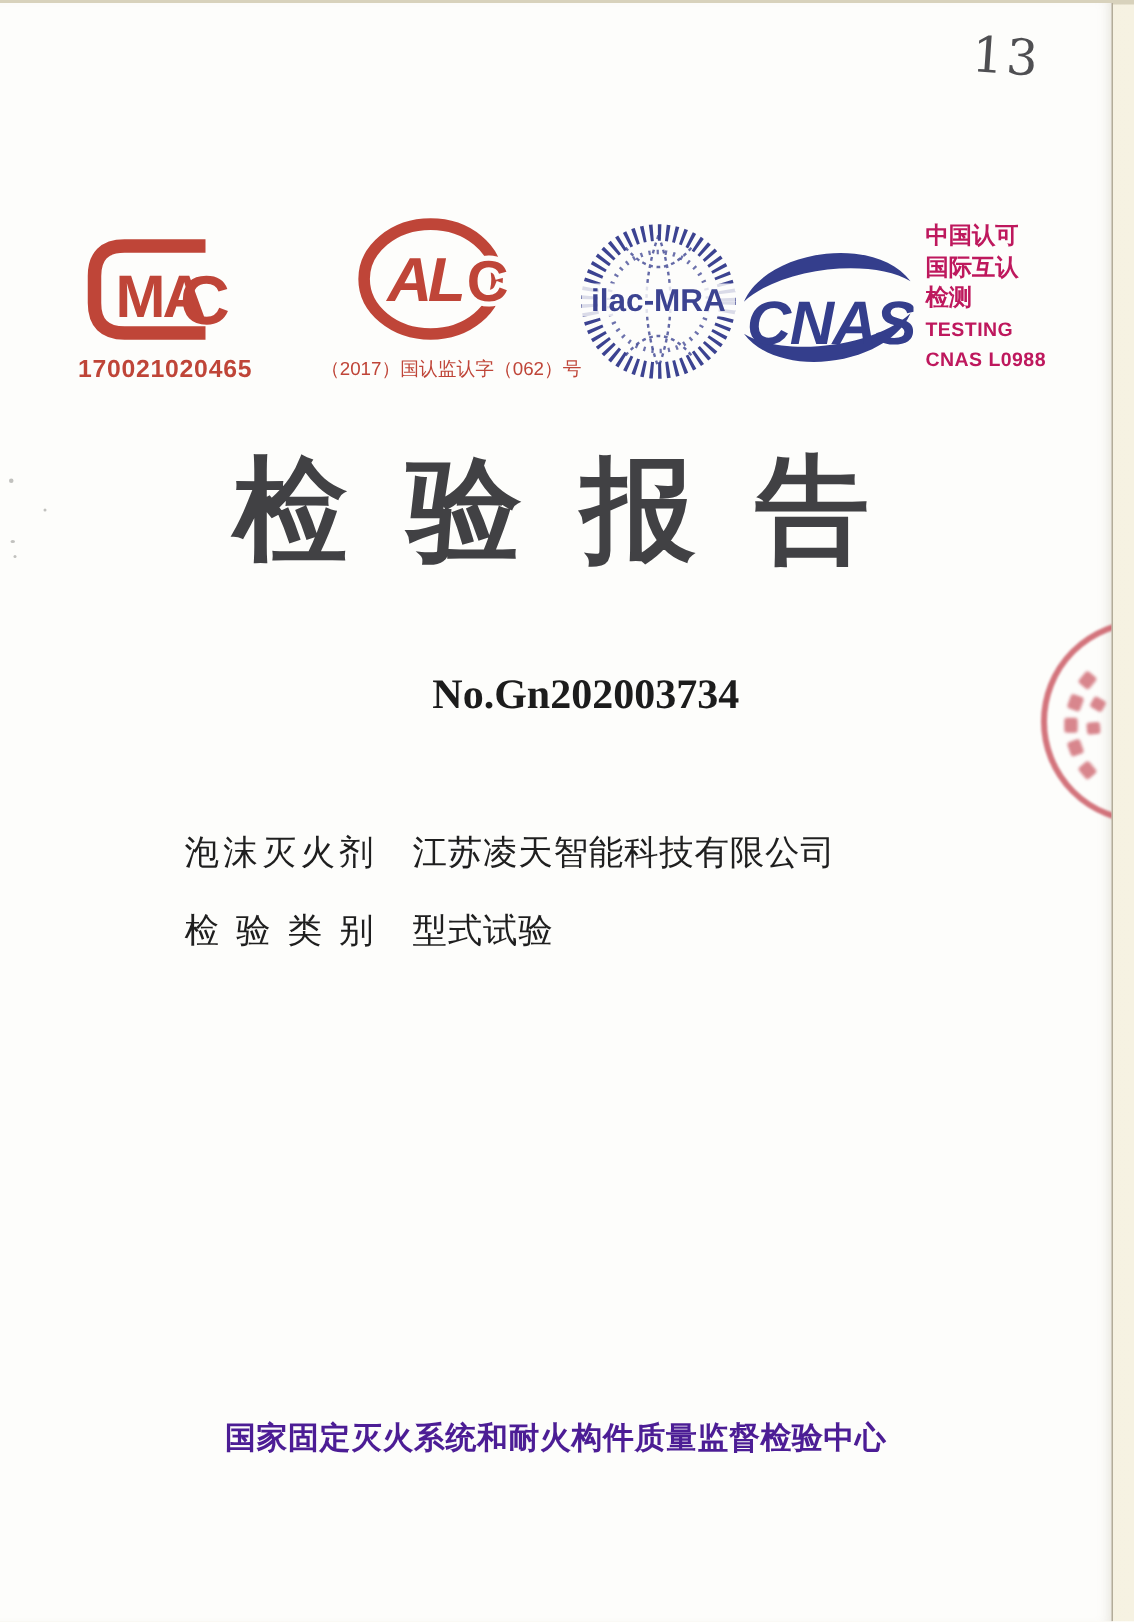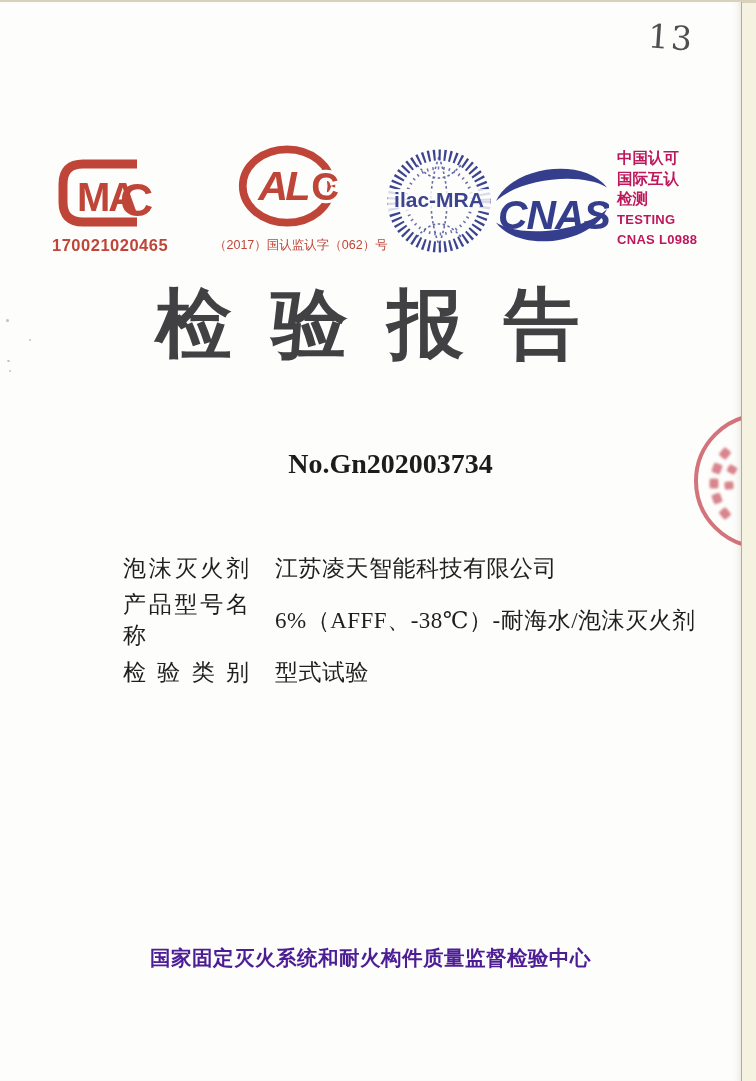--- a/index.html
+++ b/index.html
@@ -17,21 +17,21 @@
   
   .cma{position:absolute;left:52px;top:156px;width:110px;text-align:center;}
   .cma-code{margin-top:4px;color:#bf4538;font-weight:bold;font-size:16.5px;letter-spacing:.5px;white-space:nowrap;}
   .cal{position:absolute;left:214px;top:142px;width:150px;text-align:center;}
   .cal-code{margin-top:3px;color:#bf4538;font-weight:normal;font-size:12.5px;white-space:nowrap;}
   .ilac{position:absolute;left:387px;top:145px;}
   .cnas-mark{position:absolute;left:494px;top:159px;}
   .cnas-text{position:absolute;left:617px;top:146px;color:#be185d;font-weight:bold;font-size:15.5px;line-height:20.5px;white-space:nowrap;}
   .cnas-text .en{font-size:13px;letter-spacing:.3px;}
 
-  .title{position:absolute;left:0;top:272px;width:741px;margin:0;text-align:center;padding-left:34px;box-sizing:border-box;
+  .title{position:absolute;left:0;top:288px;width:741px;margin:0;text-align:center;padding-left:34px;box-sizing:border-box;
          font-size:76px;font-weight:700;color:#414144;letter-spacing:40px;font-family:"Liberation Sans",sans-serif;}
   .report-no{position:absolute;left:0;top:446px;width:741px;text-align:center;text-indent:40px;
              font-family:"Liberation Serif","DejaVu Serif",serif;font-weight:bold;font-size:28px;color:#1c1c1c;}
 
   .fields{position:absolute;left:123px;top:540px;font-family:"Liberation Serif","DejaVu Serif",serif;color:#1f1f1f;}
   .field-row{height:52px;display:flex;align-items:center;font-size:23px;}
   .field-label{display:inline-block;width:126px;text-align:justify;text-align-last:justify;flex:0 0 126px;}
   .field-value{margin-left:26px;white-space:nowrap;letter-spacing:.5px;}
 
   .footer{position:absolute;left:0;top:942px;width:741px;text-align:center;font-weight:bold;font-size:20.5px;
@@ -105,24 +105,20 @@
     <h1 class="title">检验报告</h1>
 
     <div class="report-no">No.Gn202003734</div>
 
     <div class="fields">
       <div class="field-row">
         <span class="field-label">泡沫灭火剂</span>
         <span class="field-value">江苏凌天智能科技有限公司</span>
       </div>
       <div class="field-row">
-        <span class="field-label">产品型号名称</span>
-        <span class="field-value">6%（AFFF、-38℃）-耐海水/泡沫灭火剂</span>
-      </div>
-      <div class="field-row">
         <span class="field-label">检验类别</span>
         <span class="field-value">型式试验</span>
       </div>
     </div>
 
     <div class="footer">国家固定灭火系统和耐火构件质量监督检验中心</div>
 
     <div class="stamp">
       <div class="stamp-ring"></div>
       <span class="stamp-mark" style="left:26px;top:36px;transform:rotate(-50deg);"></span>

